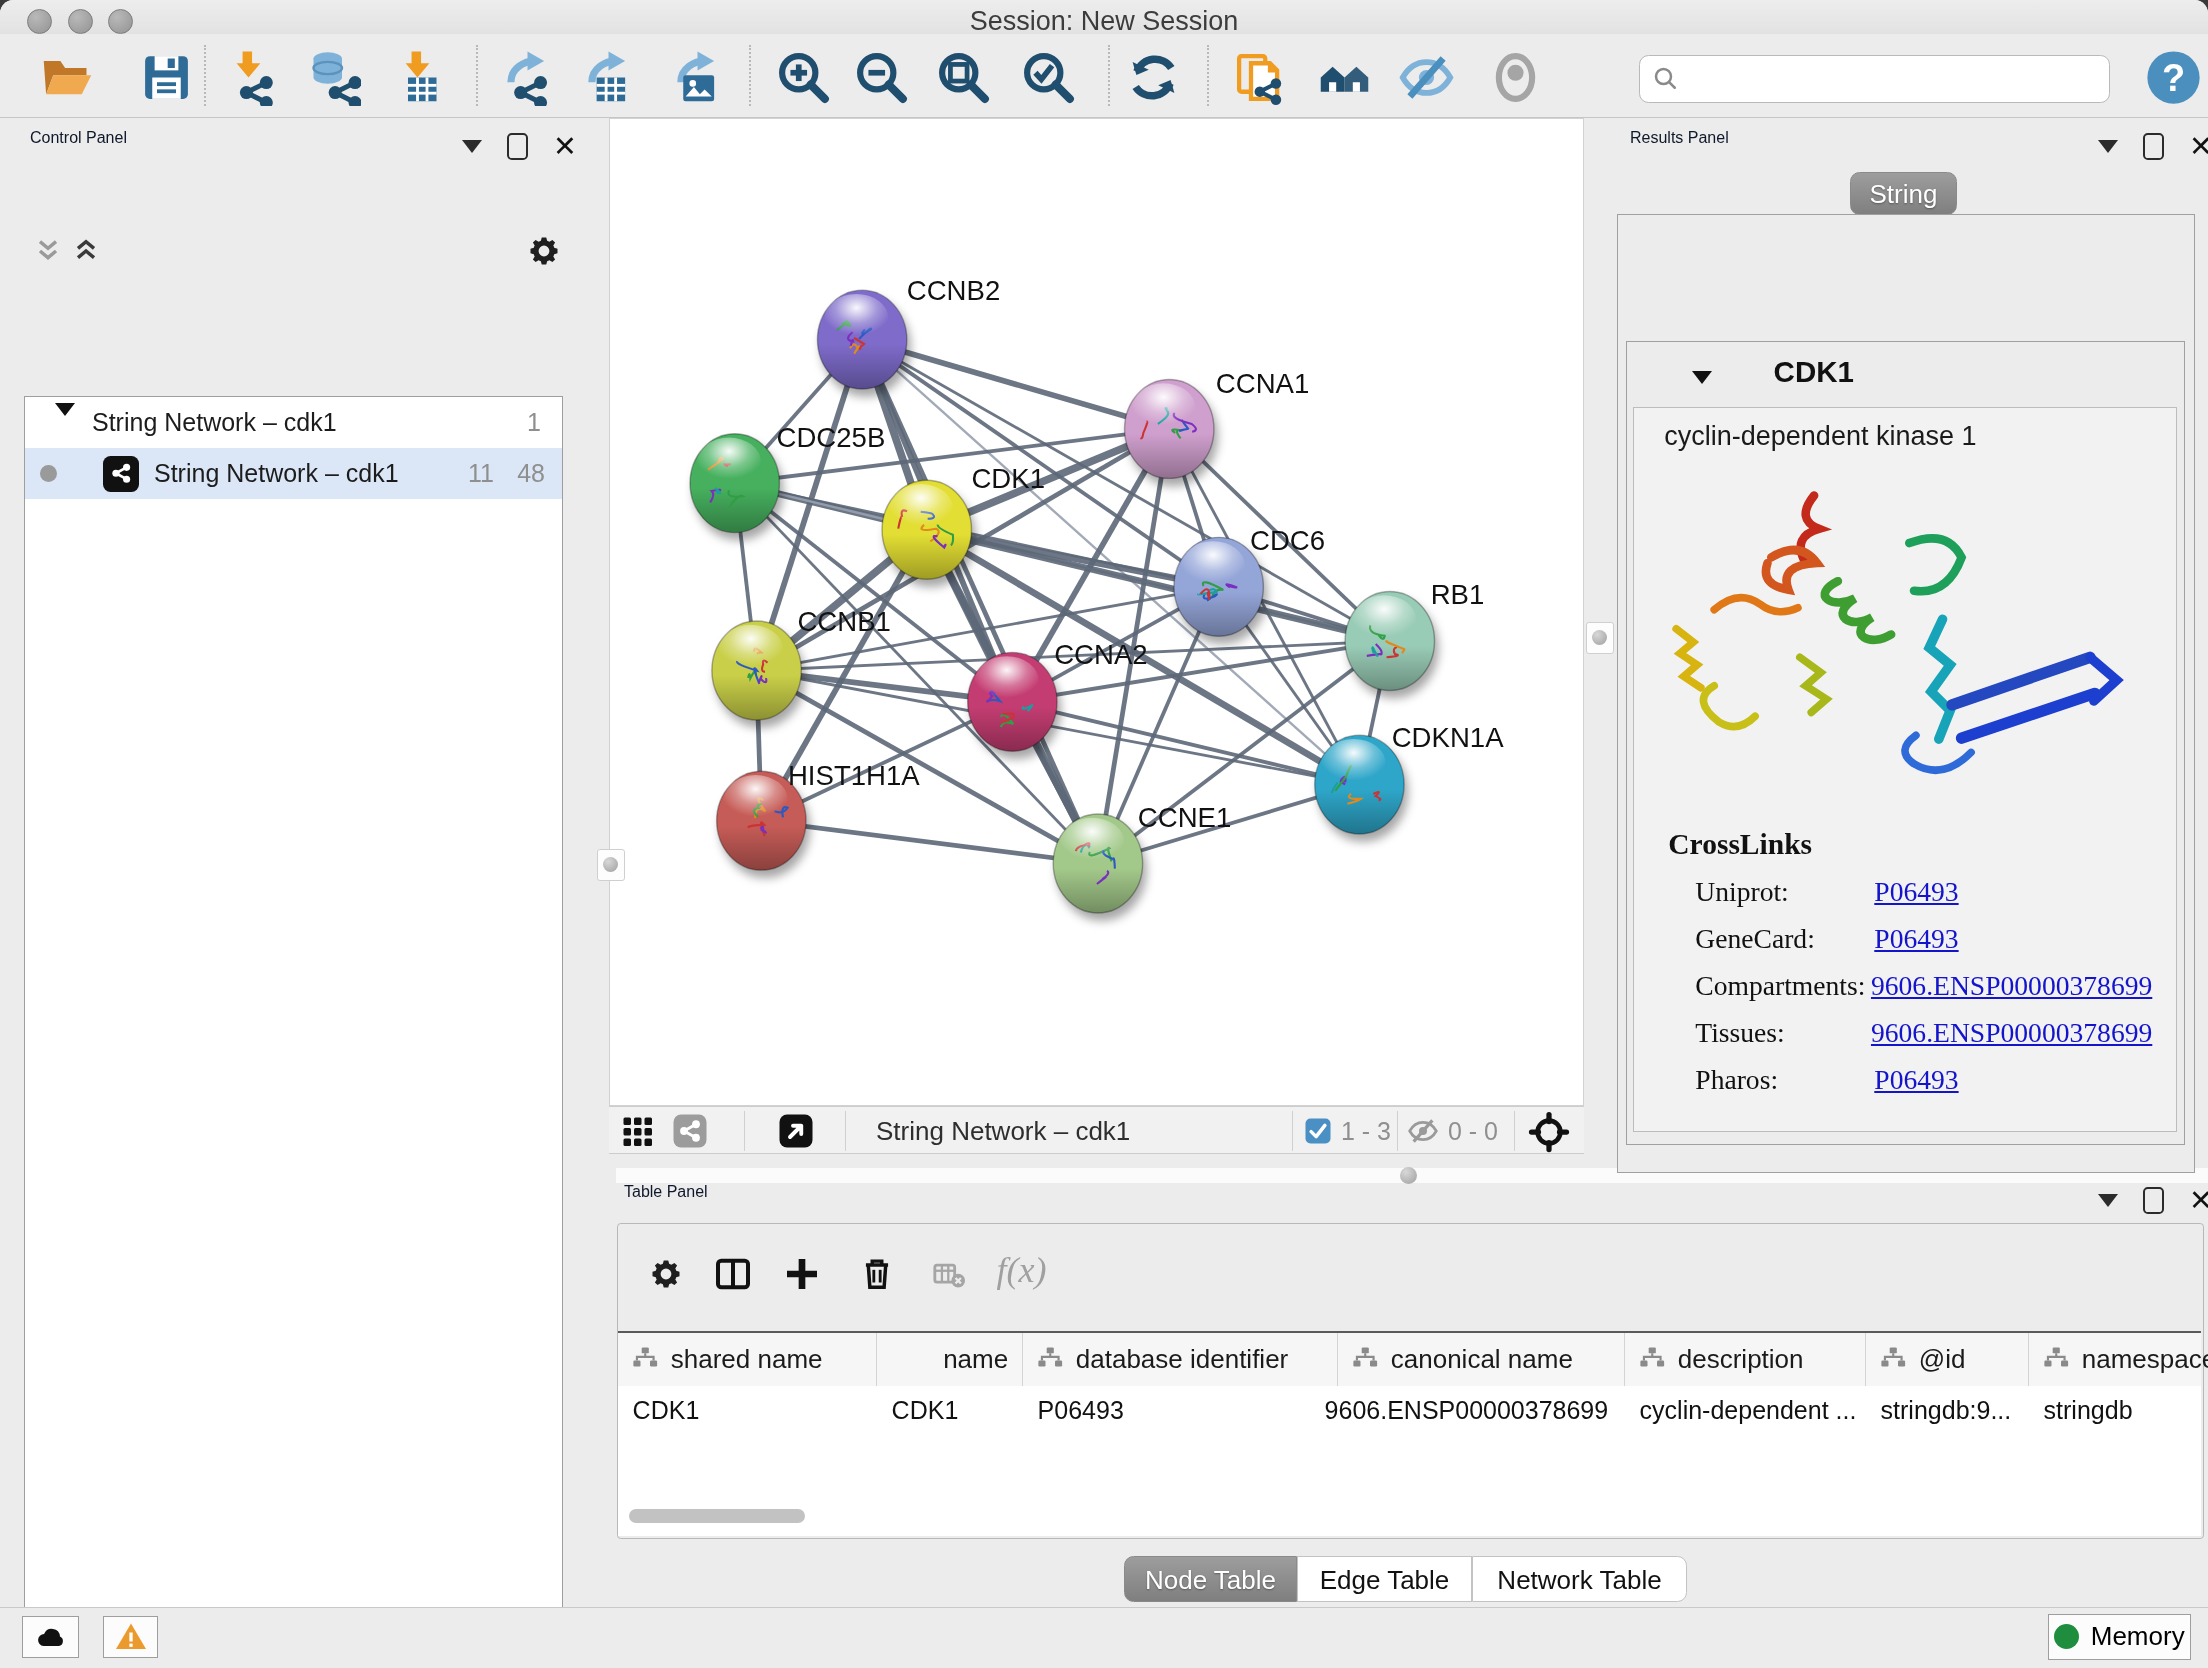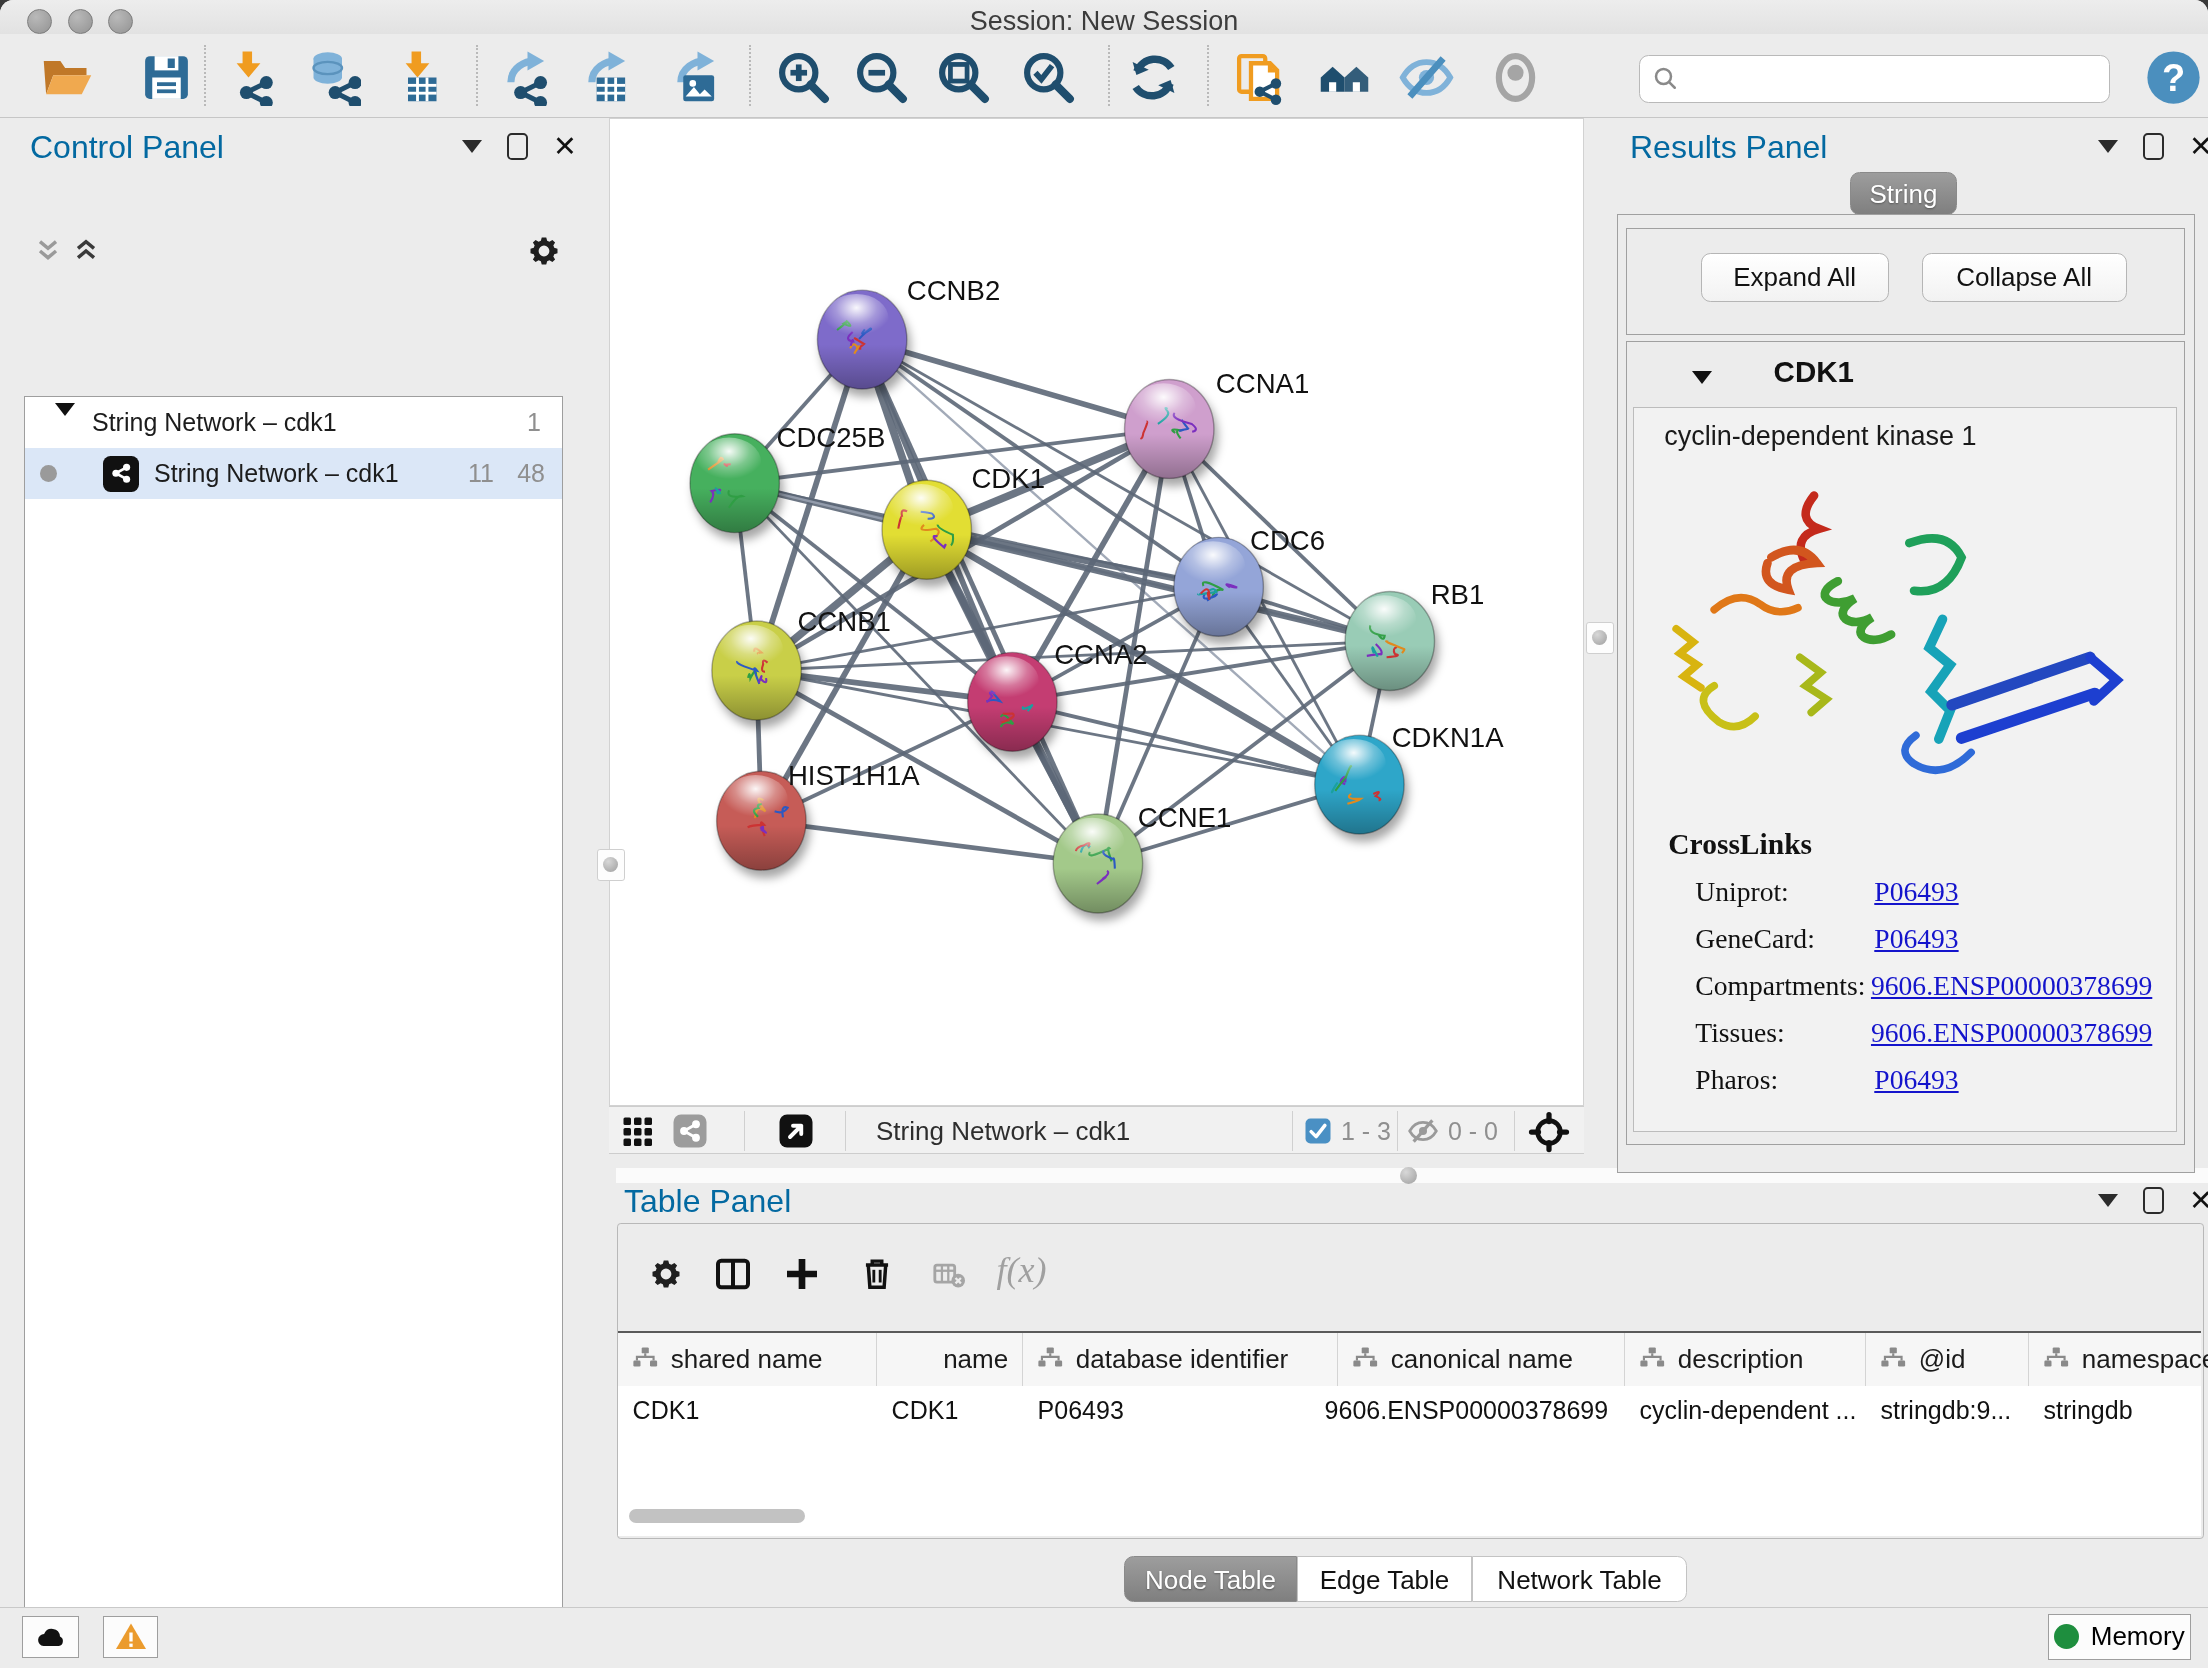--- a/index.html
+++ b/index.html
@@ -13,21 +13,21 @@
   .wtitle{position:absolute;left:0;top:5.7px;width:2208px;text-align:center;font-size:27px;color:#3c3c3c;}
   
   .toolbar{position:absolute;left:0;top:34px;width:2208px;height:84px;background:#ececec;border-bottom:1.9px solid #c6c6c6;box-sizing:border-box;}
   .tbi{position:absolute;top:15px;width:57px;height:57px;cursor:pointer;}
   .tbi svg{width:57px;height:57px;}
   .tbsep{position:absolute;top:11.4px;width:0;height:61px;border-left:2.9px dotted #b9b9b9;}
   .searchwrap{position:absolute;left:1639px;top:21px;width:471px;height:48px;background:#fff;border:1.9px solid #b9b9b9;border-radius:9.5px;box-sizing:border-box;}
   .searchwrap svg{position:absolute;left:11.4px;top:7.6px;width:30px;height:30px;}
   .searchwrap input{position:absolute;left:49px;top:3.8px;width:399px;height:36px;border:none;outline:none;font-size:25px;background:transparent;}
   
-  .ptitle{font-size:32px;color:#0369a1;}
+  .ptitle{font-size:16px;color:#0f172a;}
   .pctl{position:absolute;display:flex;align-items:center;gap:25px;}
   .caret{width:0;height:0;border-left:10.5px solid transparent;border-right:10.5px solid transparent;border-top:13.3px solid #2b2b2b;}
   .floatbox{width:17px;height:23px;border:2.9px solid #2b2b2b;border-radius:4.8px;}
   .closex{font-size:28.5px;font-weight:bold;color:#111;line-height:23px;}
   .tab{height:43px;line-height:43px;text-align:center;font-size:26px;background:#fff;border:1px solid #c3c3c3;color:#111;box-sizing:border-box;cursor:pointer;}
   .tab.first{border-radius:9.5px 0 0 0;}
   .tab.last{border-radius:0 9.5px 0 0;}
   .tab.active{background:linear-gradient(#9d9d9d,#7f7f7f);color:#fff;border-color:#8a8a8a;text-shadow:0 1px 1.9px rgba(0,0,0,.35);}
   .btab{height:46px;line-height:46px;text-align:center;font-size:26px;background:#fff;border:1px solid #c3c3c3;color:#111;box-sizing:border-box;cursor:pointer;}
   
@@ -569,24 +569,20 @@
 
   <div class="abs" style="left:1617px;top:118px;width:592px;height:1058px">
     <div class="abs ptitle" style="left:13px;top:11.4px">Results Panel</div>
     <div class="pctl" style="left:481px;top:15px">
       <span class="caret"></span>
       <span class="floatbox"></span>
       <span class="closex">✕</span>
     </div>
     <div class="tab active" style="position:absolute;left:233px;top:54px;width:107px;border-radius:9.5px">String</div>
     <div class="rbox abs" style="left:0px;top:96px;width:578px;height:959px">
-      <div class="rbox abs" style="left:7.6px;top:13.3px;width:559px;height:107px;border-width:1px">
-        <div class="btn abs" style="left:74px;top:24px;width:188px;height:49px;line-height:46px">Expand All</div>
-        <div class="btn abs" style="left:295px;top:24px;width:205px;height:49px;line-height:46px">Collapse All</div>
-      </div>
       <div class="rbox abs" style="left:7.6px;top:126px;width:559px;height:804px;border-width:1px">
         <span class="caret abs" style="left:65px;top:28.5px;border-top-color:#111"></span>
         <div class="abs" style="left:147px;top:13.3px;font-size:29.5px;font-weight:bold;color:#111">CDK1</div>
         <div class="rbox abs" style="left:6.7px;top:65px;width:544px;height:725px;border-width:1px;border-color:#bcbcbc;background:#f2f2f2">
           <div class="abs" style="left:30px;top:13.3px;font-size:27px;color:#1a1a1a">cyclin-dependent kinase 1</div>
           <svg class="abs" style="left:23px;top:59px" width="495" height="333" viewBox="0 0 520 350">
             <g fill="none" stroke-linecap="round">
               <path d="M165,30 q-20,25 5,35 q-28,8 -15,34" stroke="#c42a1c" stroke-width="9"></path>
               <path d="M120,95 q30,-18 48,6 q-40,2 -30,28 q-30,-5 -22,-28" stroke="#d2561e" stroke-width="9"></path>
               <path d="M60,150 q25,-22 48,-6 q18,14 40,4" stroke="#e07818" stroke-width="8"></path>

